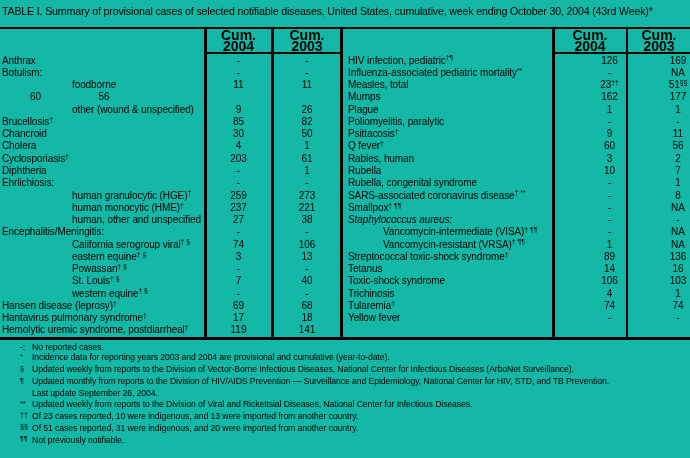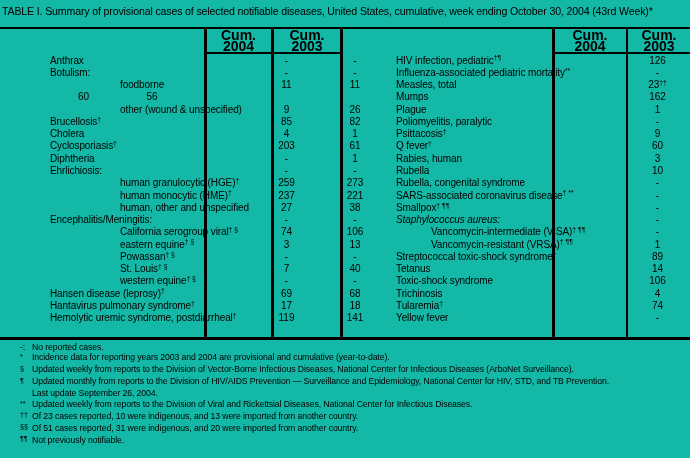--- a/index.html
+++ b/index.html
@@ -9,21 +9,21 @@
   .rule{position:absolute;background:#000;}
   .rule-title{left:0;top:26.5px;width:690px;height:2.4px;}
   .rule-bottom{left:0;top:337px;width:690px;height:2.8px;}
   .rule-hdr-l{left:204px;top:51.5px;width:138px;height:2px;}
   .rule-hdr-r{left:552px;top:51.5px;width:138px;height:2px;}
   .vline{position:absolute;top:27px;height:312px;width:2.6px;background:#000;}
   .vl1{left:204px;}.vl2{left:271px;}.vl3{left:340px;}.vl4{left:552px;}.vl5{left:625.5px;}
   .hcell{position:absolute;top:30px;text-align:center;font-weight:bold;font-size:14px;line-height:10.8px;}
   .hc1{left:206px;width:65px;}.hc2{left:274px;width:66px;}
   .hc3{left:555px;width:70px;}.hc4{left:628px;width:62px;}
-  .rows{position:absolute;top:54.6px;margin-left:48px;}
+  .rows{position:absolute;top:54.6px;}
   .rows.left{left:2px;width:340px;}
   .rows.right{left:342px;width:348px;}
   .row{display:flex;height:12.28px;line-height:12.4px;font-size:10px;white-space:nowrap;}
   .lbl{flex:none;overflow:hidden;letter-spacing:-0.1px;}
   .left .lbl{width:203px;}
   .right .lbl{width:211px;padding-left:6px;box-sizing:border-box;}
   .left .ind .lbl{padding-left:70px;box-sizing:border-box;}
   .right .ind .lbl{padding-left:41px;}
   .it{font-style:italic;}
   .val{flex:none;text-align:center;}
@@ -95,20 +95,25 @@
         <span class="lbl">other (wound &amp; unspecified)</span>
         <span class="val v1">9</span>
         <span class="val v2">26</span>
       </div>
       <div class="row">
         <span class="lbl">Brucellosis<sup>†</sup></span>
         <span class="val v1">85</span>
         <span class="val v2">82</span>
       </div>
       <div class="row">
+        <span class="lbl">Chancroid</span>
+        <span class="val v1">30</span>
+        <span class="val v2">50</span>
+      </div>
+      <div class="row">
         <span class="lbl">Cholera</span>
         <span class="val v1">4</span>
         <span class="val v2">1</span>
       </div>
       <div class="row">
         <span class="lbl">Cyclosporiasis<sup>†</sup></span>
         <span class="val v1">203</span>
         <span class="val v2">61</span>
       </div>
       <div class="row">

